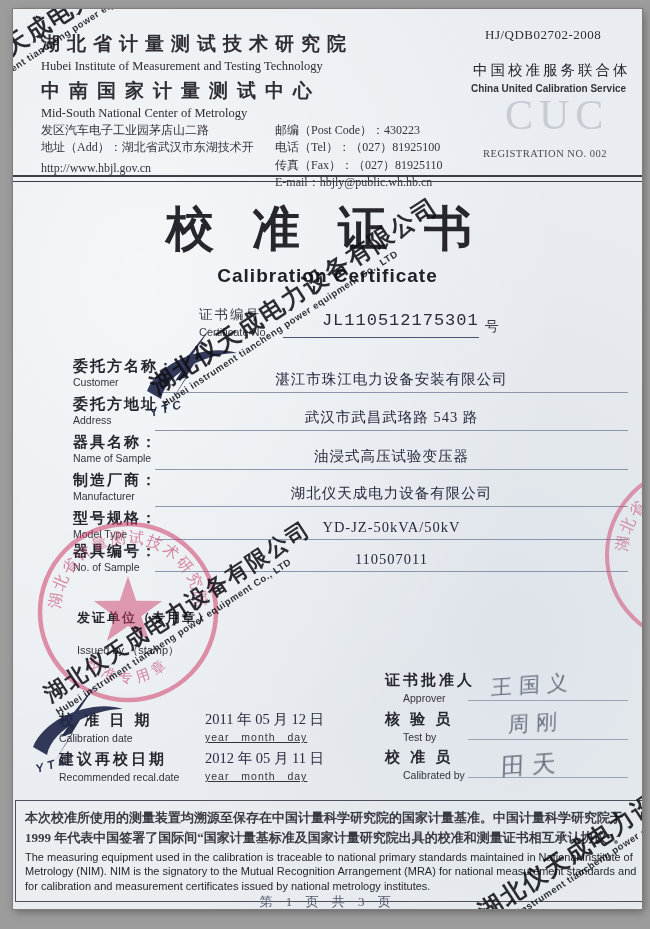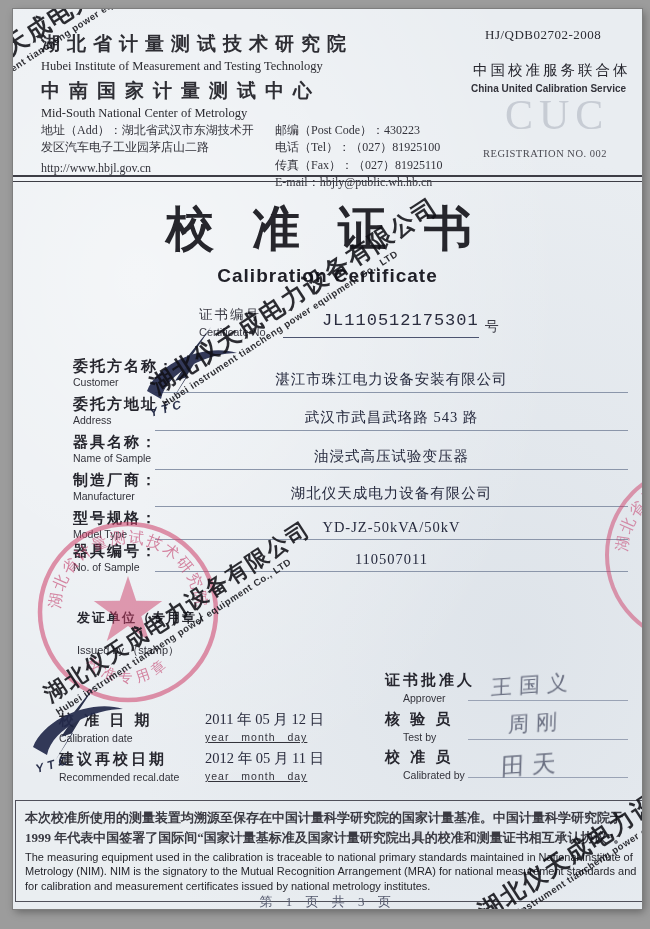--- a/index.html
+++ b/index.html
@@ -78,22 +78,22 @@
 <body>
 
 <div class="page">
 
   <div class="org-cn">湖北省计量测试技术研究院</div>
   <div class="org-en">Hubei Institute of Measurement and Testing Technology</div>
   <div class="center-cn">中南国家计量测试中心</div>
   <div class="center-en">Mid-South National Center of Metrology</div>
 
   <div class="contact contact-left">
+    <div>发区汽车电子工业园茅店山二路</div>
     <div>地址（Add）：湖北省武汉市东湖技术开</div>
-    <div>发区汽车电子工业园茅店山二路</div>
   </div>
   <div class="website">http://www.hbjl.gov.cn</div>
   <div class="contact contact-right">
     <div>邮编（Post Code）：430223</div>
     <div>电话（Tel）：（027）81925100</div>
     <div>传真（Fax）：（027）81925110</div>
     <div>E-mail：hbjly@public.wh.hb.cn</div>
   </div>
 
   <div class="doc-code">HJ/QDB02702-2008</div>

